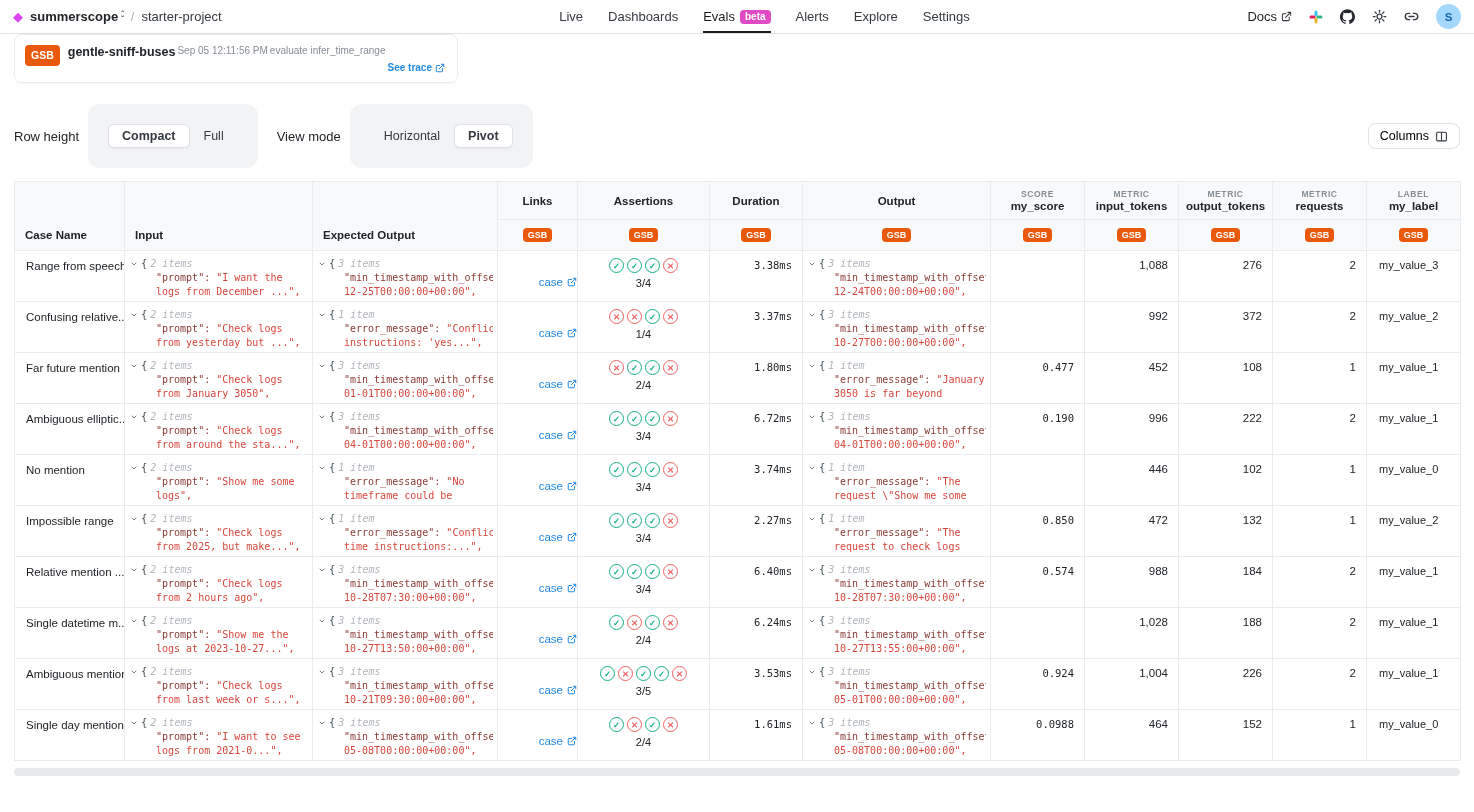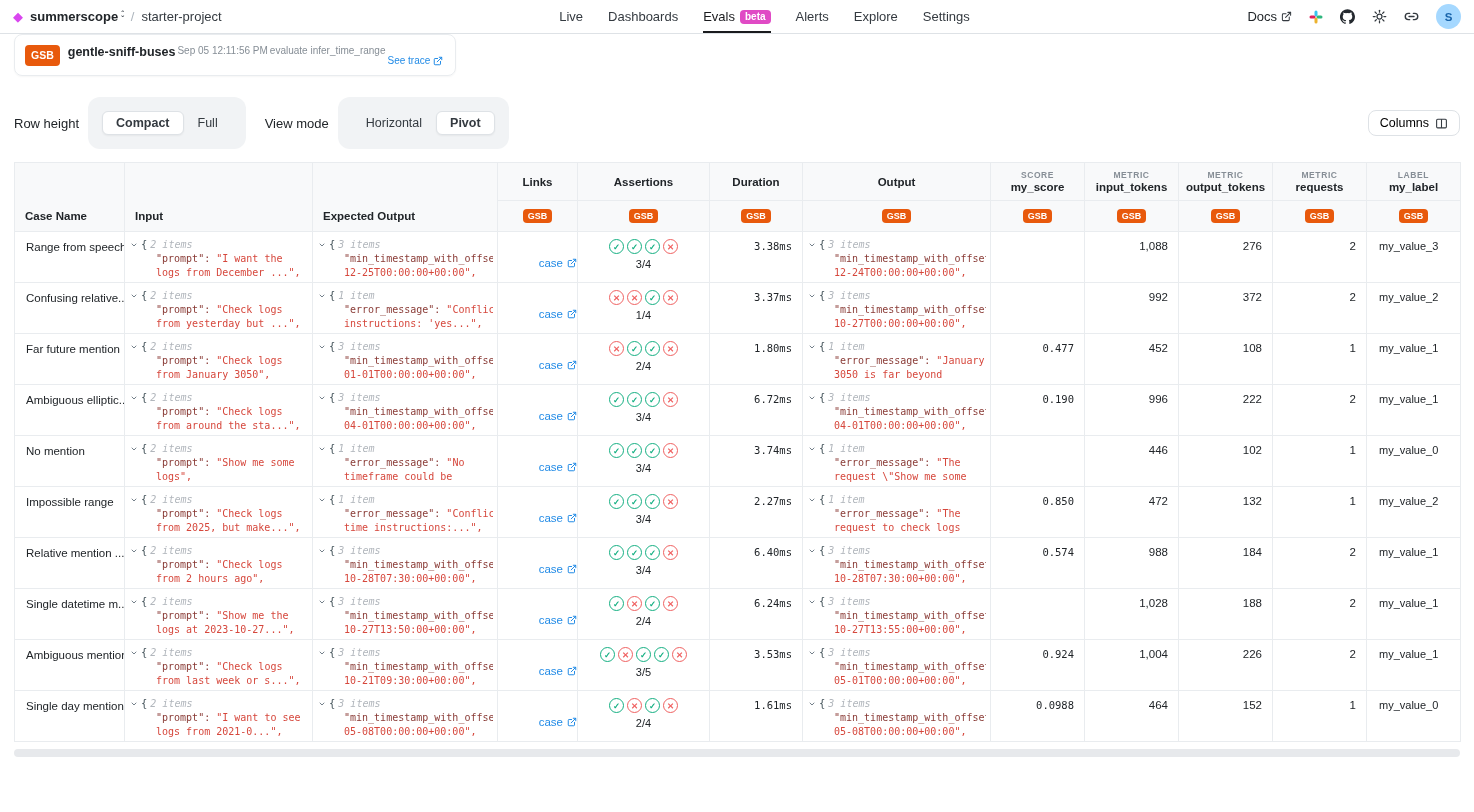--- a/index.html
+++ b/index.html
@@ -35,26 +35,26 @@
   .content{padding:0 14px;}
   h1{font-size:17px;font-weight:700;margin:17px 0 14px;}
   .exp-card{display:inline-flex;gap:8px;border:1px solid var(--border);border-radius:8px;
     padding:10px 12px 9px 10px;box-shadow:0 1px 2px rgba(0,0,0,.04);min-width:160px;}
   .gsb-badge{background:var(--orange);color:#fff;font-weight:700;border-radius:4px;
     font-size:9px;padding:2px 5px;line-height:1.2;display:inline-block;}
   .gsb-badge.lg{font-size:10.5px;padding:4px 6px;align-self:flex-start;}
   .exp-meta{display:flex;flex-direction:row;gap:2px;}
   .exp-name{font-size:12.5px;font-weight:700;}
   .exp-sub{font-size:10px;color:var(--muted);}
-  .trace-link{font-size:10px;font-weight:400;color:var(--link);display:flex;align-items:center;gap:3px;
-    margin-top:10px;cursor:pointer;}
+  .trace-link{font-size:10px;font-weight:700;color:var(--link);display:flex;align-items:center;gap:3px;
+    margin-top:17px;cursor:pointer;}
   
   .controls{display:flex;align-items:center;margin:21px 0 13px;}
   .ctl-label{font-size:13px;font-weight:500;margin-right:9px;}
-  .seg{display:flex;background:#f1f3f5;border-radius:12px;padding:14px;}
+  .seg{display:flex;background:#f1f3f5;border-radius:12px;padding:20px;}
   .seg-opt{font-size:12.5px;color:#343a40;padding:4px 13px;border-radius:6px;
     border:1px solid transparent;cursor:pointer;}
   .seg-opt.sel{background:#fff;border-color:var(--border-dark);font-weight:600;
     box-shadow:0 1px 2px rgba(0,0,0,.05);}
   .gap{width:19px;}
   .columns-btn{margin-left:auto;display:flex;align-items:center;gap:6px;font-size:12.5px;
     border:1px solid var(--border-dark);border-radius:8px;background:#fff;padding:5px 11px;cursor:pointer;}
   
   table{border-collapse:collapse;table-layout:fixed;width:1446px;font-size:11.5px;}
   th,td{border:1px solid var(--border);}

